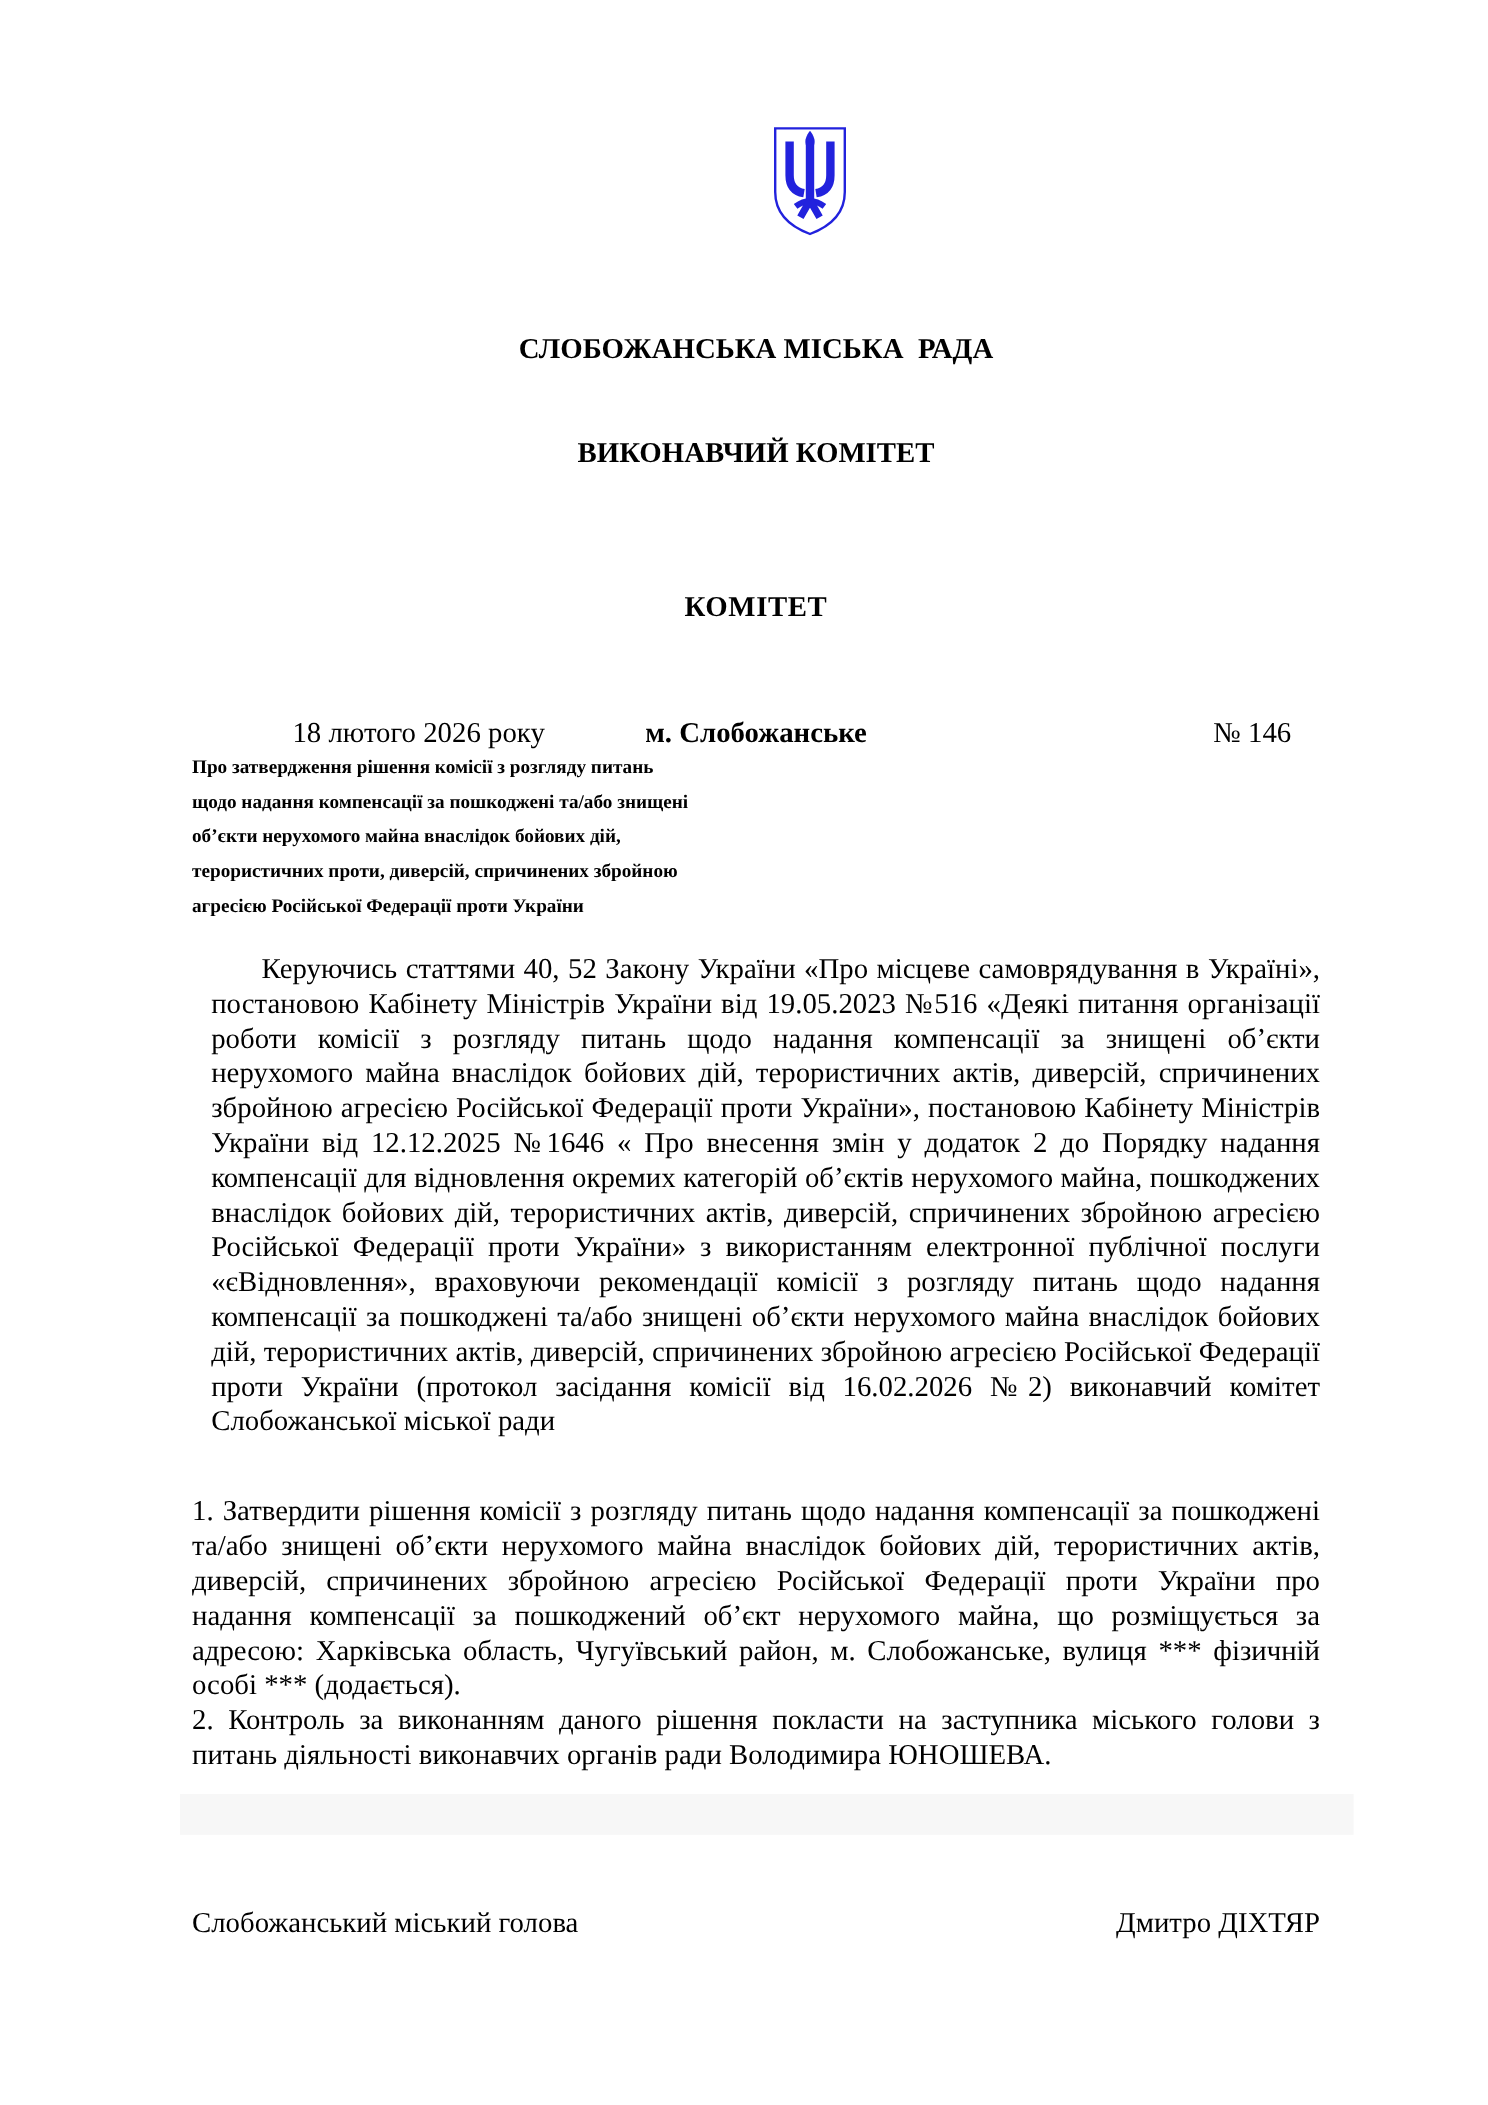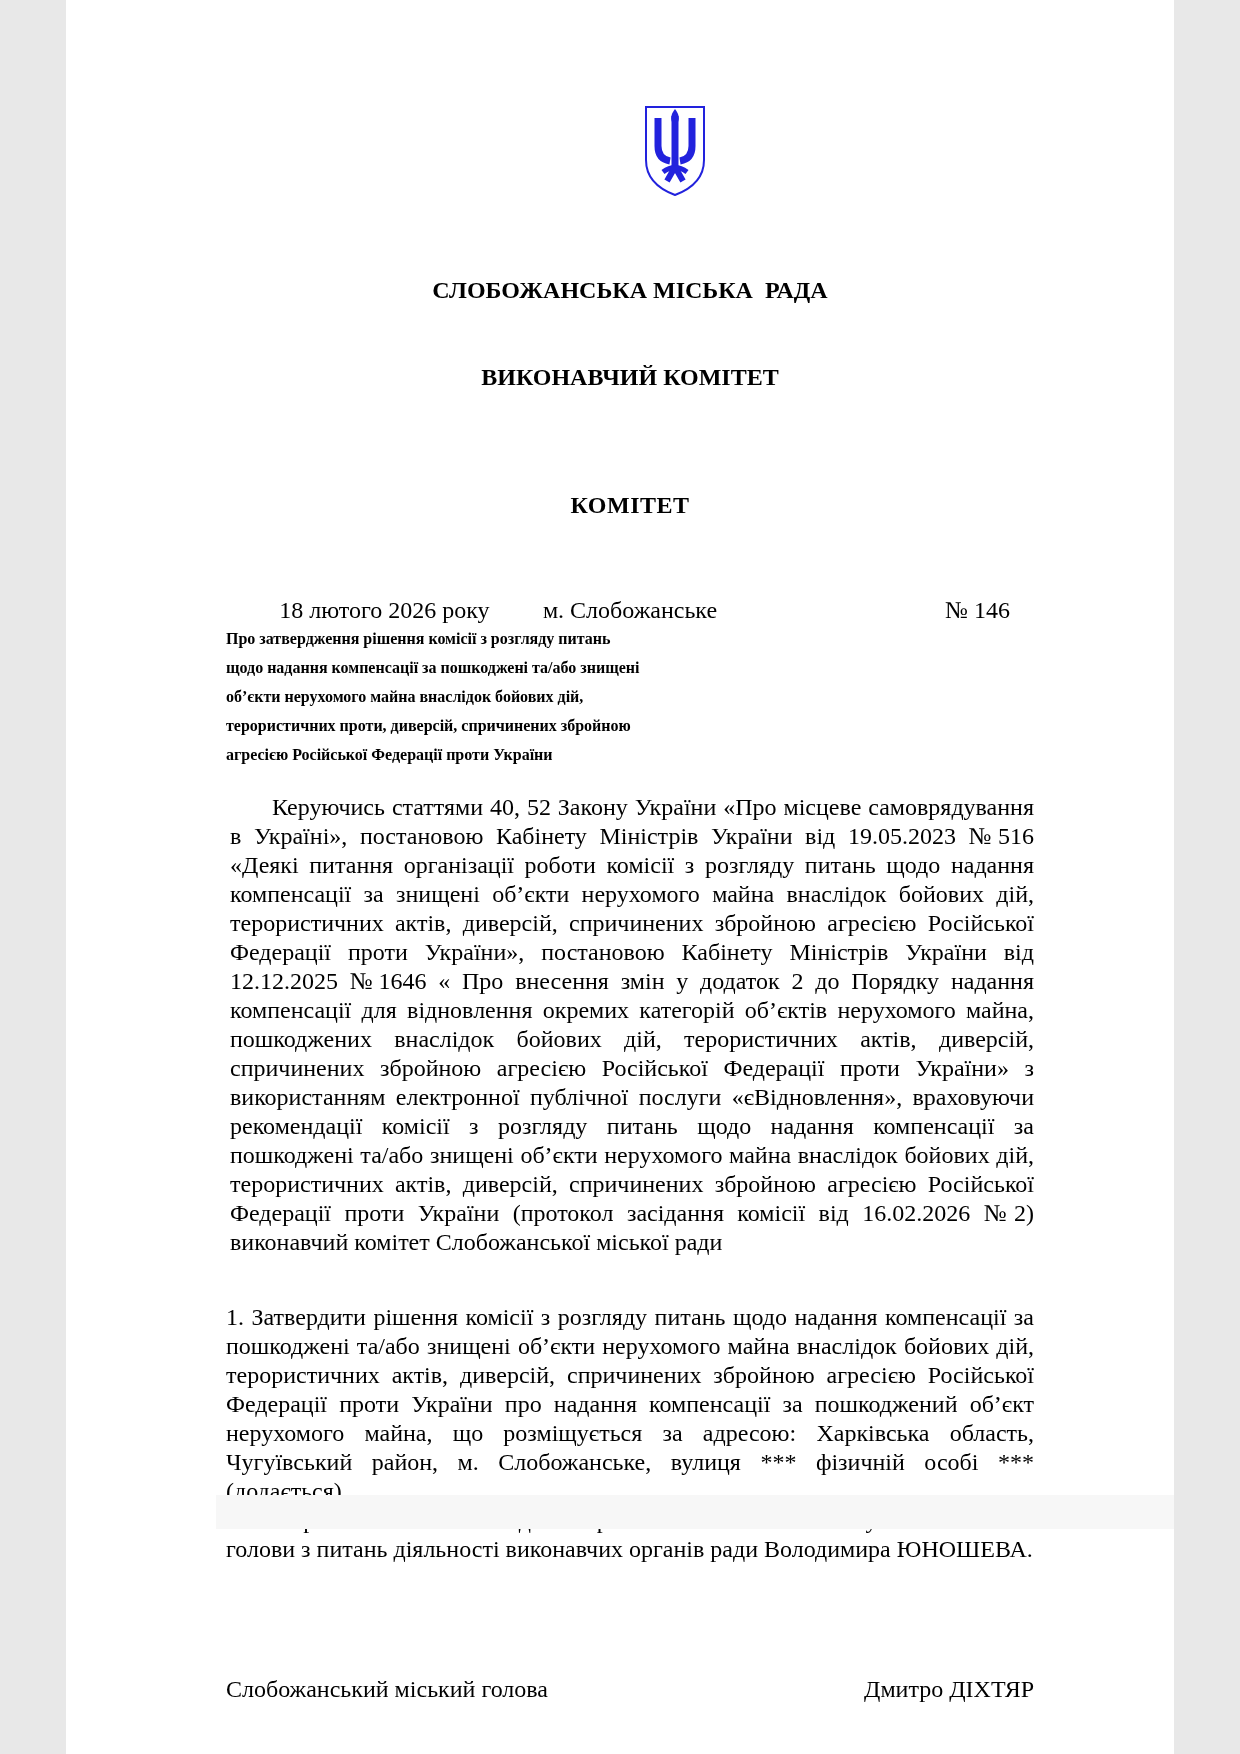--- a/index.html
+++ b/index.html
@@ -1,18 +1,18 @@
 <!DOCTYPE html>
 <html lang="uk"><head>
 <meta charset="utf-8">
 <style>
   html, body { margin: 0; padding: 0; background: #e8e8e8; }
   .page {
     position: relative;
-    width: 1108px;
+    width: 1240px;
     height: 1754px;
     margin: 0 auto;
     background: #ffffff;
     font-family: "Liberation Serif", "DejaVu Serif", serif;
     color: #000000;
     overflow: hidden;
   }
   .content {
     padding: 104px 140px 0 160px; 
   }
@@ -37,34 +37,34 @@
     letter-spacing: 0.5px;
   }
   .meta-row {
     display: grid;
     grid-template-columns: 1fr auto 1fr;
     font-size: 24px;
     margin-top: 34px;
     align-items: baseline;
   }
   .meta-row .date  { text-align: center; }
-  .meta-row .place { text-align: left; }
+  .meta-row .place { text-align: left; font-weight: bold; }
   .meta-row .num   { text-align: right; padding-right: 24px; margin-top: 44px; }
   .subject {
     font-weight: bold;
     font-size: 16px;
     line-height: 29px;
     max-width: 700px;
   }
   .preamble {
     font-size: 24px;
     line-height: 29px;
     text-align: justify;
     text-indent: 42px;
-    margin: 24px 0 0 4px;
+    margin: 24px 0 0 16px;
   }
   .resolved {
     font-size: 24px;
     margin: 40px 0 0 0;
   }
   .items { margin-top: 46px; }
   .item {
     font-size: 24px;
     line-height: 29px;
     text-align: justify;

